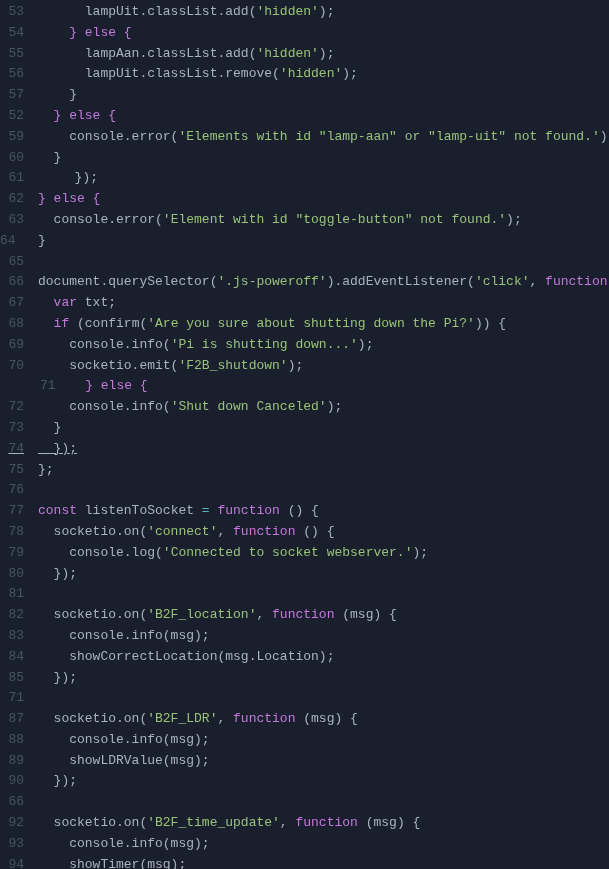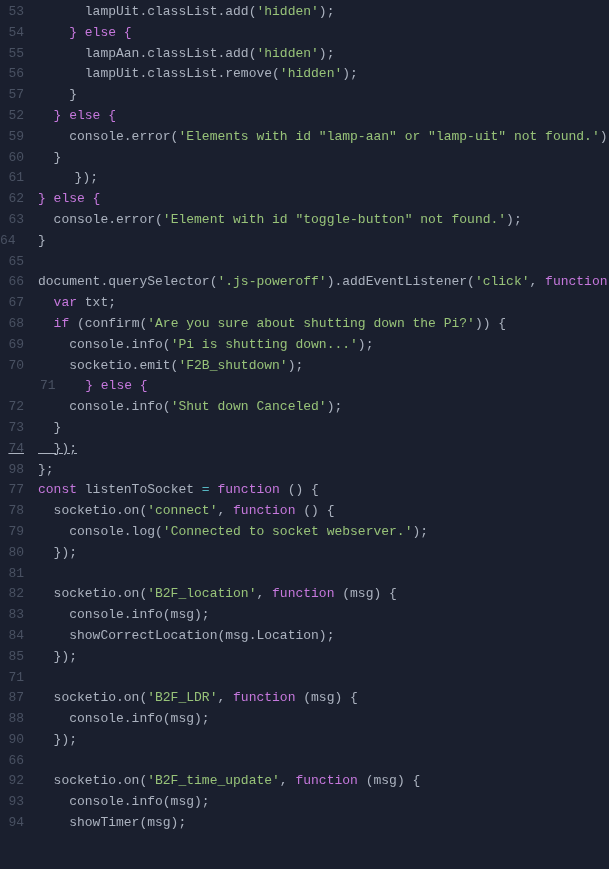--- a/index.html
+++ b/index.html
@@ -39,32 +39,34 @@
       <div style="display: flex; min-height: 20.8px; white-space: pre;"><span style="color: rgb(73, 81, 98); min-width: 38px; text-align: right; padding-right: 14px; flex-shrink: 0; user-select: none;">65</span><span style="flex: 1 1 0%; white-space: pre;"></span></div>
       <div style="display: flex; min-height: 20.8px; white-space: pre;"><span style="color: rgb(73, 81, 98); min-width: 38px; text-align: right; padding-right: 14px; flex-shrink: 0; user-select: none;">66</span><span style="flex: 1 1 0%; white-space: pre;"><span style="color:#abb2bf">document.querySelector(</span><span style="color:#98c379">'.js-poweroff'</span><span style="color:#abb2bf">).addEventListener(</span><span style="color:#98c379">'click'</span><span style="color:#abb2bf">, </span><span style="color:#c678dd">function</span><span style="color:#abb2bf"> () {</span></span></div>
       <div style="display: flex; min-height: 20.8px; white-space: pre;"><span style="color: rgb(73, 81, 98); min-width: 38px; text-align: right; padding-right: 14px; flex-shrink: 0; user-select: none;">67</span><span style="flex: 1 1 0%; white-space: pre;"><span style="color:#abb2bf">  </span><span style="color:#c678dd">var</span><span style="color:#abb2bf"> txt;</span></span></div>
       <div style="display: flex; min-height: 20.8px; white-space: pre;"><span style="color: rgb(73, 81, 98); min-width: 38px; text-align: right; padding-right: 14px; flex-shrink: 0; user-select: none;">68</span><span style="flex: 1 1 0%; white-space: pre;"><span style="color:#abb2bf">  </span><span style="color:#c678dd">if</span><span style="color:#abb2bf"> (confirm(</span><span style="color:#98c379">'Are you sure about shutting down the Pi?'</span><span style="color:#abb2bf">)) {</span></span></div>
       <div style="display: flex; min-height: 20.8px; white-space: pre;"><span style="color: rgb(73, 81, 98); min-width: 38px; text-align: right; padding-right: 14px; flex-shrink: 0; user-select: none;">69</span><span style="flex: 1 1 0%; white-space: pre;"><span style="color:#abb2bf">    console.info(</span><span style="color:#98c379">'Pi is shutting down...'</span><span style="color:#abb2bf">);</span></span></div>
       <div style="display: flex; min-height: 20.8px; white-space: pre;"><span style="color: rgb(73, 81, 98); min-width: 38px; text-align: right; padding-right: 14px; flex-shrink: 0; user-select: none;">70</span><span style="flex: 1 1 0%; white-space: pre;"><span style="color:#abb2bf">    socketio.emit(</span><span style="color:#98c379">'F2B_shutdown'</span><span style="color:#abb2bf">);</span></span></div>
       <div style="display: flex; min-height: 20.8px; white-space: pre;"><span style="color: rgb(73, 81, 98); min-width: 38px; text-align: left; padding-right: 14px; flex-shrink: 0; user-select: none; padding-left: 40px;">71</span><span style="flex: 1 1 0%; white-space: pre;"><span style="color:#abb2bf">  </span><span style="color:#c678dd">} else {</span></span></div>
       <div style="display: flex; min-height: 20.8px; white-space: pre;"><span style="color: rgb(73, 81, 98); min-width: 38px; text-align: right; padding-right: 14px; flex-shrink: 0; user-select: none;">72</span><span style="flex: 1 1 0%; white-space: pre;"><span style="color:#abb2bf">    console.info(</span><span style="color:#98c379">'Shut down Canceled'</span><span style="color:#abb2bf">);</span></span></div>
       <div style="display: flex; min-height: 20.8px; white-space: pre;"><span style="color: rgb(73, 81, 98); min-width: 38px; text-align: right; padding-right: 14px; flex-shrink: 0; user-select: none;">73</span><span style="flex: 1 1 0%; white-space: pre;"><span style="color:#abb2bf">  }</span></span></div>
       <div style="display: flex; min-height: 20.8px; white-space: pre; text-decoration: underline;"><span style="color: rgb(73, 81, 98); min-width: 38px; text-align: right; padding-right: 14px; flex-shrink: 0; user-select: none;">74</span><span style="flex: 1 1 0%; white-space: pre;"><span style="color:#abb2bf">  });</span></span></div>
-      <div style="display: flex; min-height: 20.8px; white-space: pre;"><span style="color: rgb(73, 81, 98); min-width: 38px; text-align: right; padding-right: 14px; flex-shrink: 0; user-select: none;">98</span><span style="flex: 1 1 0%; white-space: pre;"><span style="color:#abb2bf">};</span></span></div>
+      <div style="display: flex; min-height: 20.8px; white-space: pre;"><span style="color: rgb(73, 81, 98); min-width: 38px; text-align: right; padding-right: 14px; flex-shrink: 0; user-select: none;">75</span><span style="flex: 1 1 0%; white-space: pre;"><span style="color:#abb2bf">};</span></span></div>
+      <div style="display: flex; min-height: 20.8px; white-space: pre;"><span style="color: rgb(73, 81, 98); min-width: 38px; text-align: right; padding-right: 14px; flex-shrink: 0; user-select: none;">76</span><span style="flex: 1 1 0%; white-space: pre;"></span></div>
       <div style="display: flex; min-height: 20.8px; white-space: pre;"><span style="color: rgb(73, 81, 98); min-width: 38px; text-align: right; padding-right: 14px; flex-shrink: 0; user-select: none;">77</span><span style="flex: 1 1 0%; white-space: pre;"><span style="color:#c678dd">const</span><span style="color:#abb2bf"> listenToSocket </span><span style="color:#56b6c2">=</span><span style="color:#abb2bf"> </span><span style="color:#c678dd">function</span><span style="color:#abb2bf"> () {</span></span></div>
       <div style="display: flex; min-height: 20.8px; white-space: pre;"><span style="color: rgb(73, 81, 98); min-width: 38px; text-align: right; padding-right: 14px; flex-shrink: 0; user-select: none;">78</span><span style="flex: 1 1 0%; white-space: pre;"><span style="color:#abb2bf">  socketio.on(</span><span style="color:#98c379">'connect'</span><span style="color:#abb2bf">, </span><span style="color:#c678dd">function</span><span style="color:#abb2bf"> () {</span></span></div>
       <div style="display: flex; min-height: 20.8px; white-space: pre;"><span style="color: rgb(73, 81, 98); min-width: 38px; text-align: right; padding-right: 14px; flex-shrink: 0; user-select: none;">79</span><span style="flex: 1 1 0%; white-space: pre;"><span style="color:#abb2bf">    console.log(</span><span style="color:#98c379">'Connected to socket webserver.'</span><span style="color:#abb2bf">);</span></span></div>
       <div style="display: flex; min-height: 20.8px; white-space: pre;"><span style="color: rgb(73, 81, 98); min-width: 38px; text-align: right; padding-right: 14px; flex-shrink: 0; user-select: none;">80</span><span style="flex: 1 1 0%; white-space: pre;"><span style="color:#abb2bf">  });</span></span></div>
       <div style="display: flex; min-height: 20.8px; white-space: pre; align-items: center;"><span style="color: rgb(73, 81, 98); min-width: 38px; text-align: right; padding-right: 14px; flex-shrink: 0; user-select: none;">81</span><span style="flex: 1 1 0%; white-space: pre;"></span></div>
       <div style="display: flex; min-height: 20.8px; white-space: pre;"><span style="color: rgb(73, 81, 98); min-width: 38px; text-align: right; padding-right: 14px; flex-shrink: 0; user-select: none;">82</span><span style="flex: 1 1 0%; white-space: pre;"><span style="color:#abb2bf">  socketio.on(</span><span style="color:#98c379">'B2F_location'</span><span style="color:#abb2bf">, </span><span style="color:#c678dd">function</span><span style="color:#abb2bf"> (msg) {</span></span></div>
       <div style="display: flex; min-height: 20.8px; white-space: pre;"><span style="color: rgb(73, 81, 98); min-width: 38px; text-align: right; padding-right: 14px; flex-shrink: 0; user-select: none;">83</span><span style="flex: 1 1 0%; white-space: pre;"><span style="color:#abb2bf">    console.info(msg);</span></span></div>
       <div style="display: flex; min-height: 20.8px; white-space: pre;"><span style="color: rgb(73, 81, 98); min-width: 38px; text-align: right; padding-right: 14px; flex-shrink: 0; user-select: none;">84</span><span style="flex: 1 1 0%; white-space: pre;"><span style="color:#abb2bf">    showCorrectLocation(msg.Location);</span></span></div>
       <div style="display: flex; min-height: 20.8px; white-space: pre;"><span style="color: rgb(73, 81, 98); min-width: 38px; text-align: right; padding-right: 14px; flex-shrink: 0; user-select: none;">85</span><span style="flex: 1 1 0%; white-space: pre;"><span style="color:#abb2bf">  });</span></span></div>
       <div style="display: flex; min-height: 20.8px; white-space: pre;"><span style="color: rgb(73, 81, 98); min-width: 38px; text-align: right; padding-right: 14px; flex-shrink: 0; user-select: none;">71</span><span style="flex: 1 1 0%; white-space: pre;"></span></div>
       <div style="display: flex; min-height: 20.8px; white-space: pre;"><span style="color: rgb(73, 81, 98); min-width: 38px; text-align: right; padding-right: 14px; flex-shrink: 0; user-select: none;">87</span><span style="flex: 1 1 0%; white-space: pre;"><span style="color:#abb2bf">  socketio.on(</span><span style="color:#98c379">'B2F_LDR'</span><span style="color:#abb2bf">, </span><span style="color:#c678dd">function</span><span style="color:#abb2bf"> (msg) {</span></span></div>
       <div style="display: flex; min-height: 20.8px; white-space: pre;"><span style="color: rgb(73, 81, 98); min-width: 38px; text-align: right; padding-right: 14px; flex-shrink: 0; user-select: none;">88</span><span style="flex: 1 1 0%; white-space: pre;"><span style="color:#abb2bf">    console.info(msg);</span></span></div>
+      <div style="display: flex; min-height: 20.8px; white-space: pre;"><span style="color: rgb(73, 81, 98); min-width: 38px; text-align: right; padding-right: 14px; flex-shrink: 0; user-select: none;">89</span><span style="flex: 1 1 0%; white-space: pre;"><span style="color:#abb2bf">    showLDRValue(msg);</span></span></div>
       <div style="display: flex; min-height: 20.8px; white-space: pre;"><span style="color: rgb(73, 81, 98); min-width: 38px; text-align: right; padding-right: 14px; flex-shrink: 0; user-select: none;">90</span><span style="flex: 1 1 0%; white-space: pre;"><span style="color:#abb2bf">  });</span></span></div>
       <div style="display: flex; min-height: 20.8px; white-space: pre;"><span style="color: rgb(73, 81, 98); min-width: 38px; text-align: right; padding-right: 14px; flex-shrink: 0; user-select: none;">66</span><span style="flex: 1 1 0%; white-space: pre;"></span></div>
       <div style="display: flex; min-height: 20.8px; white-space: pre;"><span style="color: rgb(73, 81, 98); min-width: 38px; text-align: right; padding-right: 14px; flex-shrink: 0; user-select: none;">92</span><span style="flex: 1 1 0%; white-space: pre;"><span style="color:#abb2bf">  socketio.on(</span><span style="color:#98c379">'B2F_time_update'</span><span style="color:#abb2bf">, </span><span style="color:#c678dd">function</span><span style="color:#abb2bf"> (msg) {</span></span></div>
       <div style="display: flex; min-height: 20.8px; white-space: pre;"><span style="color: rgb(73, 81, 98); min-width: 38px; text-align: right; padding-right: 14px; flex-shrink: 0; user-select: none;">93</span><span style="flex: 1 1 0%; white-space: pre;"><span style="color:#abb2bf">    console.info(msg);</span></span></div>
       <div style="display: flex; min-height: 20.8px; white-space: pre;"><span style="color: rgb(73, 81, 98); min-width: 38px; text-align: right; padding-right: 14px; flex-shrink: 0; user-select: none;">94</span><span style="flex: 1 1 0%; white-space: pre;"><span style="color:#abb2bf">    showTimer(msg);</span></span></div>
     </div>
 </div>
 
 </body></html>

